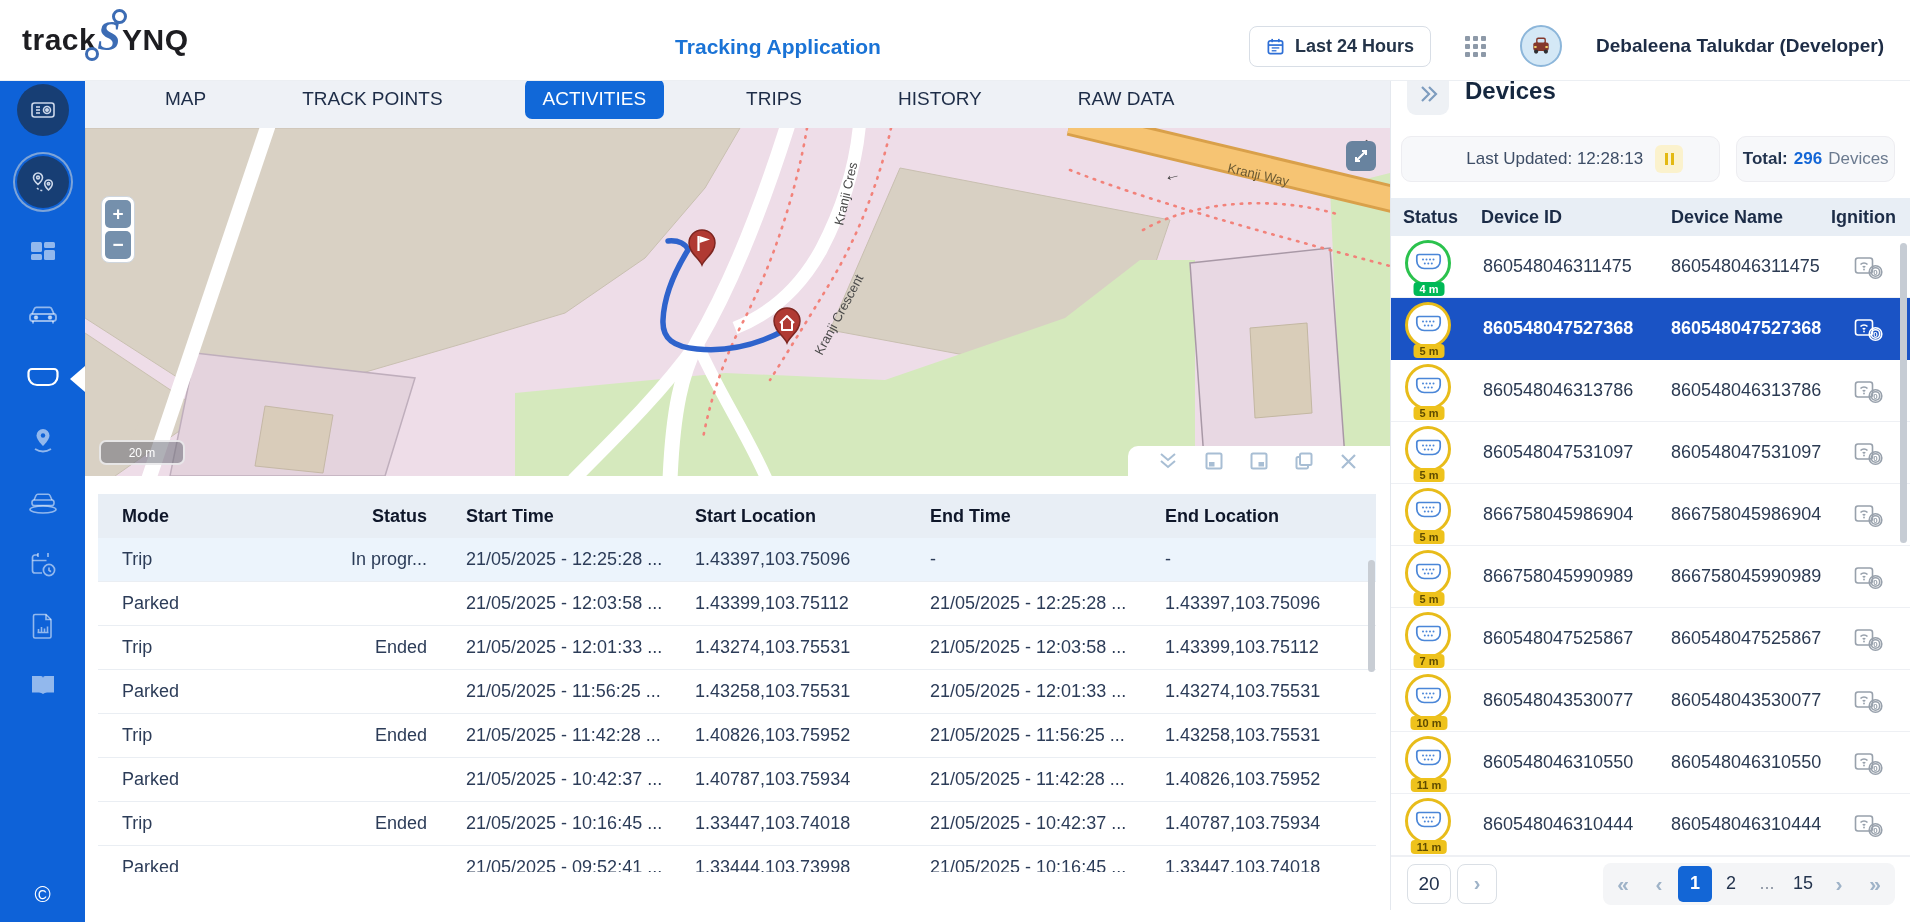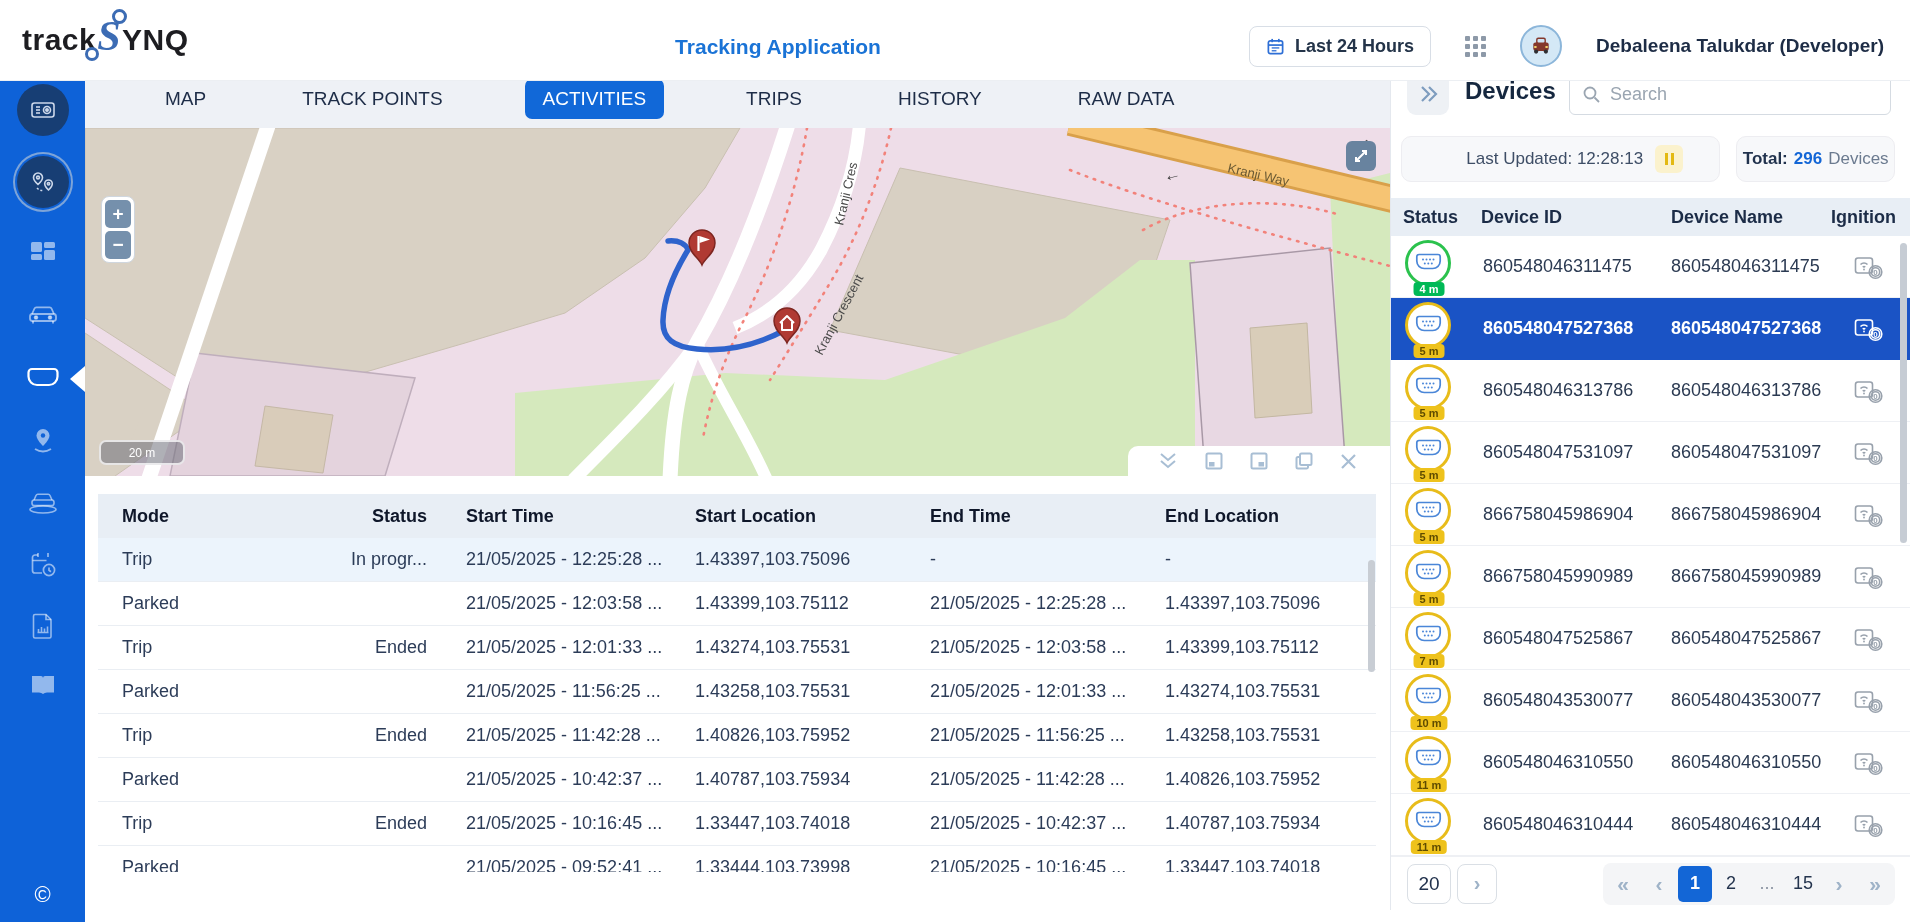--- a/index.html
+++ b/index.html
@@ -494,27 +494,20 @@
   </div>
 
   <aside class="devices">
     <div class="dev-head">
       <div class="collapse-btn">
         <svg width="20" height="18" viewBox="0 0 20 18" stroke="currentColor" stroke-width="2.2" fill="none">
             <path d="M4 2 l7 7 -7 7 M11 2 l7 7 -7 7"></path>
           </svg>
       </div>
       <div class="dev-title">Devices</div>
-      <div class="search-box">
-        <svg width="19" height="19" viewBox="0 0 19 19" stroke="#9aa5b1" stroke-width="1.8" fill="none">
-            <circle cx="8" cy="8" r="5.5"></circle>
-            <line x1="12.5" y1="12.5" x2="17" y2="17"></line>
-          </svg>
-        <input placeholder="Search" style="">
-      </div>
     </div>
     <div class="dev-info">
       <div class="info-box updated">
         <span><span>Last Updated:</span>
         <span>12:28:13</span></span>
         <span class="pause-chip">
             <i></i>
             <i></i>
           </span>
       </div>

